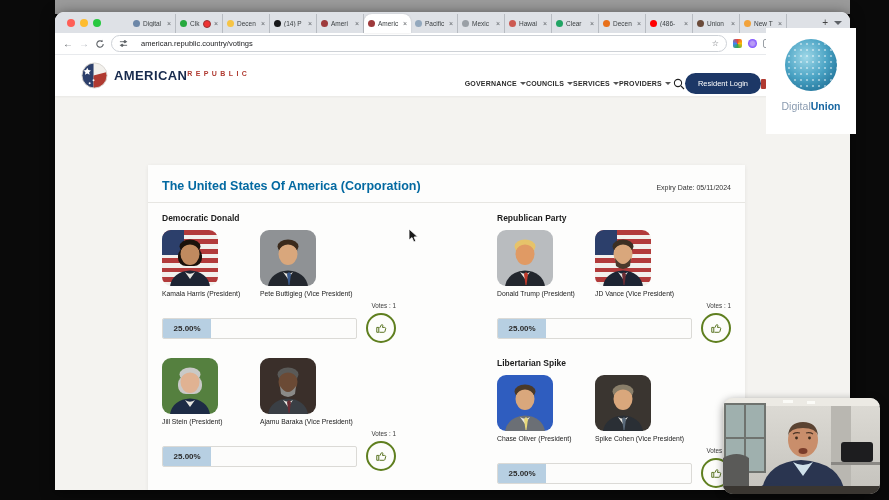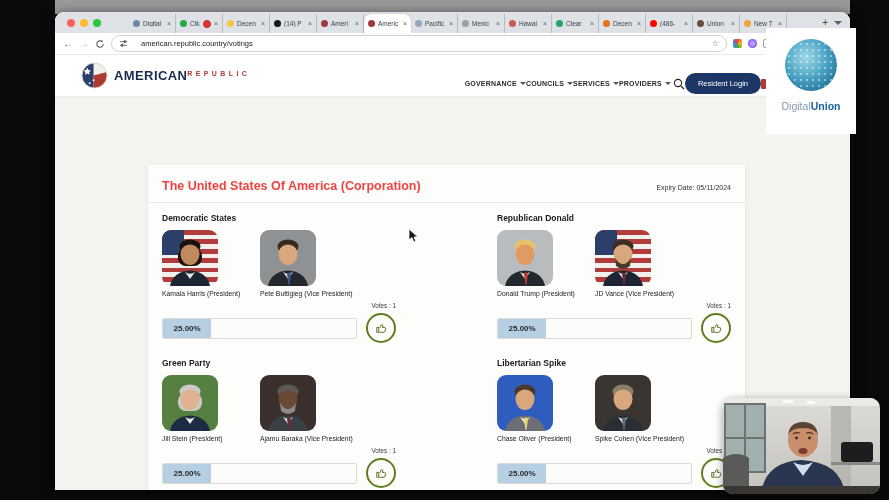--- a/index.html
+++ b/index.html
@@ -55,21 +55,21 @@
   .chev{width:0;height:0;border-left:3px solid transparent;border-right:3px solid transparent;
         border-top:3px solid #555;}
   .searchbtn{margin-left:2px;display:flex;}
   .loginbtn{background:#1c3766;color:#fff;font-size:7.5px;border:none;border-radius:12px;
             padding:6px 13px;font-family:inherit;cursor:pointer;}
   .flagpart{width:5px;height:10px;background:#b03a31;border-radius:1px;}
   
   .card{position:absolute;left:93px;top:110px;width:597px;min-height:340px;background:#fdfdfc;
         box-shadow:0 1px 4px rgba(0,0,0,.07);padding:14px 14px 0 14px;box-sizing:border-box;}
   .titlerow{display:flex;align-items:baseline;justify-content:space-between;}
-  .ptitle{font-size:12.5px;font-weight:bold;color:#ef4444;}
+  .ptitle{font-size:12.5px;font-weight:bold;color:#0369a1;}
   .expiry{font-size:7px;color:#333;}
   .carddiv{height:1px;background:#e7e6e2;margin:9px -14px 10px -14px;}
   .grid{display:grid;grid-template-columns:234px 234px;column-gap:101px;row-gap:15px;}
   .party-name{font-size:8.5px;font-weight:bold;color:#1c1c1c;margin:0 0 7px 0;}
   .cands{display:flex;gap:42px;}
   .cand{width:56px;flex:none;}
   .photo{width:56px;height:56px;border-radius:9px;position:relative;overflow:hidden;}
   .canton{position:absolute;left:0;top:0;width:40%;height:45%;background:#2c3f6b;}
   .photo svg{position:absolute;left:0;top:0;}
   .cname{font-size:6.8px;color:#222;margin-top:4px;white-space:nowrap;}
@@ -263,21 +263,21 @@
     </div>
 
     <div class="card">
       <div class="titlerow">
         <span class="ptitle">The United States Of America (Corporation)</span>
         <span class="expiry">Expiry Date: 05/11/2024</span>
       </div>
       <div class="carddiv"></div>
       <div class="grid">
   <section class="party">
-    <h3 class="party-name">Democratic States</h3>
+    <h3 class="party-name">Democratic Donald</h3>
     <div class="cands">
               <div class="cand">
                 <div class="photo" style="background: repeating-linear-gradient(rgb(178, 59, 59) 0px, rgb(178, 59, 59) 4.7px, rgb(242, 240, 236) 4.7px, rgb(242, 240, 236) 9.4px);">
                   <div class="canton"></div>
                   <svg width="56" height="56" viewBox="0 0 56 56">
     <rect x="16" y="18" width="24" height="18" rx="8" fill="#1a120c"></rect>
     <ellipse cx="28" cy="16.5" rx="10.5" ry="7" fill="#1a120c"></ellipse>
     <ellipse cx="28" cy="24" rx="9.5" ry="11" fill="#c08a5f"></ellipse>
     <path d="M18.5 21 q1.5-9.5 9.5-9.5 q8 0 9.5 9.5 q-3-6.5-9.5-6.5 q-6.5 0-9.5 6.5z" fill="#1a120c"></path>
 
@@ -313,21 +313,21 @@
       </div>
       <button class="thumb">
         <svg width="13" height="13" viewBox="0 0 24 24">
           <path d="M4 10h3v9H4zM9 19h7.4c.9 0 1.7-.6 1.9-1.5l1.4-5c.3-1.2-.6-2.5-1.9-2.5h-4l.7-3.4c.2-.8-.3-1.6-1.1-1.8-.7-.2-1.4.1-1.8.7L9 10.2" fill="none" stroke="#55701c" stroke-width="1.8" stroke-linejoin="round" stroke-linecap="round"></path>
         </svg>
       </button>
     </div>
   </section>
 
   <section class="party">
-    <h3 class="party-name">Republican Donald</h3>
+    <h3 class="party-name">Republican Party</h3>
     <div class="cands">
               <div class="cand">
                 <div class="photo" style="background: rgb(185, 188, 191);">
                   <svg width="56" height="56" viewBox="0 0 56 56">
 
     <ellipse cx="28" cy="16.5" rx="10.5" ry="7" fill="#e6c36a"></ellipse>
     <ellipse cx="28" cy="24" rx="9.5" ry="11" fill="#e09a64"></ellipse>
     <path d="M18.5 21 q1.5-9.5 9.5-9.5 q8 0 9.5 9.5 q-3-6.5-9.5-6.5 q-6.5 0-9.5 6.5z" fill="#e6c36a"></path>
 
     <path d="M8 56 q3-14.5 20-15.5 q17 1 20 15.5 z" fill="#23272e"></path>
@@ -363,21 +363,20 @@
       </div>
       <button class="thumb">
         <svg width="13" height="13" viewBox="0 0 24 24">
           <path d="M4 10h3v9H4zM9 19h7.4c.9 0 1.7-.6 1.9-1.5l1.4-5c.3-1.2-.6-2.5-1.9-2.5h-4l.7-3.4c.2-.8-.3-1.6-1.1-1.8-.7-.2-1.4.1-1.8.7L9 10.2" fill="none" stroke="#55701c" stroke-width="1.8" stroke-linejoin="round" stroke-linecap="round"></path>
         </svg>
       </button>
     </div>
   </section>
 
   <section class="party">
-    <h3 class="party-name">Green Party</h3>
     <div class="cands">
               <div class="cand">
                 <div class="photo" style="background: rgb(85, 128, 63);">
                   <svg width="56" height="56" viewBox="0 0 56 56">
     <rect x="16" y="18" width="24" height="18" rx="8" fill="#c9c9c7"></rect>
     <ellipse cx="28" cy="16.5" rx="10.5" ry="7" fill="#c9c9c7"></ellipse>
     <ellipse cx="28" cy="24" rx="9.5" ry="11" fill="#e0b292"></ellipse>
     <path d="M18.5 21 q1.5-9.5 9.5-9.5 q8 0 9.5 9.5 q-3-6.5-9.5-6.5 q-6.5 0-9.5 6.5z" fill="#c9c9c7"></path>
 
     <path d="M8 56 q3-14.5 20-15.5 q17 1 20 15.5 z" fill="#1d2b45"></path>

